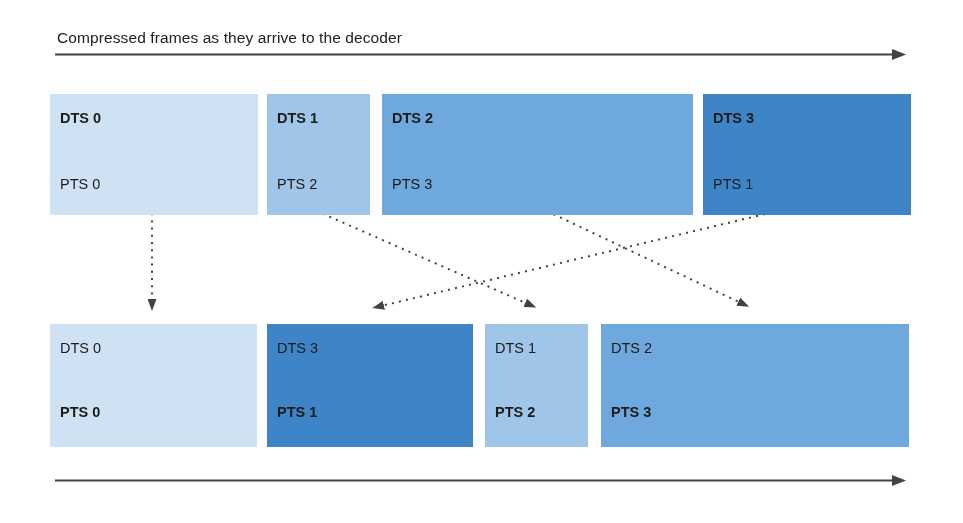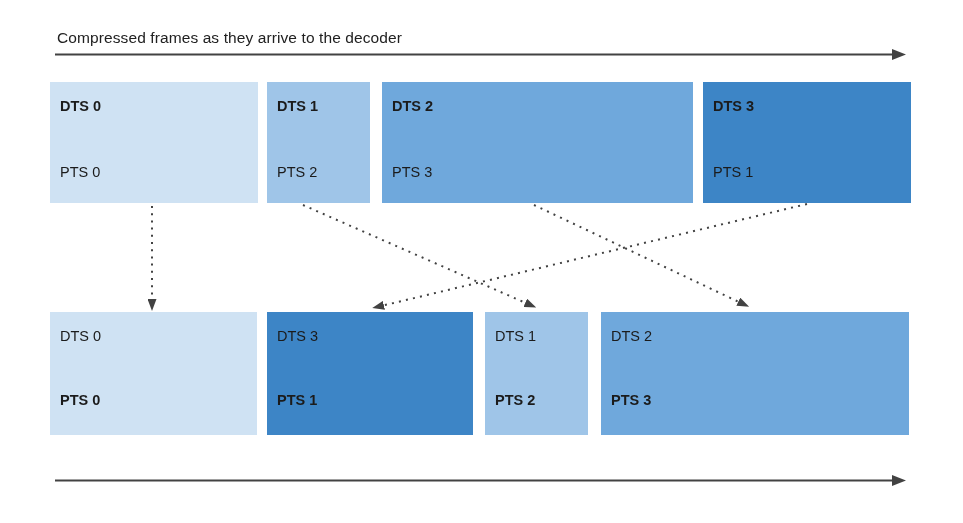--- a/index.html
+++ b/index.html
@@ -35,20 +35,21 @@
   .frame-box{
     position:absolute;
     box-sizing:border-box;
     display:flex;
     flex-direction:column;
     justify-content:space-between;
     padding:16px 22px 22px 10px;
     font-size:14.5px;
     line-height:17px;
     color:#1b1b1b;
+    margin-top:12px;
   }
   .frame-box span{display:block;}
   .frame-box.em-dts .dts{font-weight:700;}
   .frame-box.em-pts .pts{font-weight:700;}
   
   .t1{left:50px;top:82px;width:208px;height:121px;}
   .t2{left:267px;top:82px;width:103px;height:121px;}
   .t3{left:382px;top:82px;width:311px;height:121px;}
   .t4{left:703px;top:82px;width:208px;height:121px;}
   

